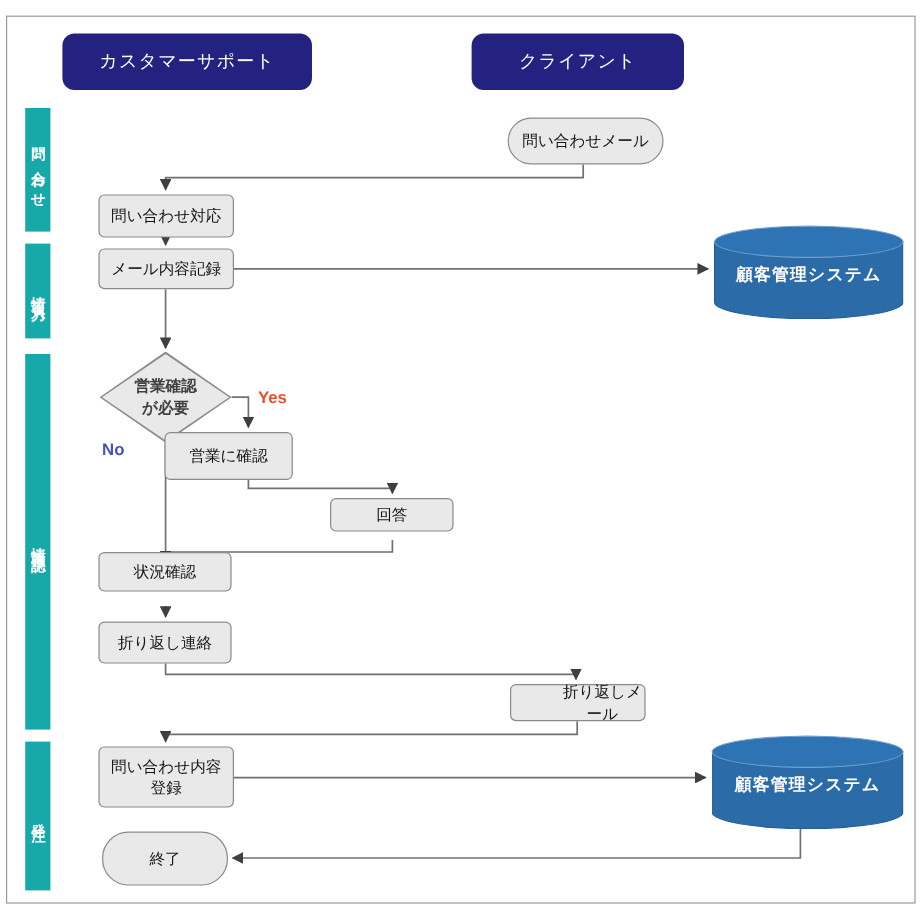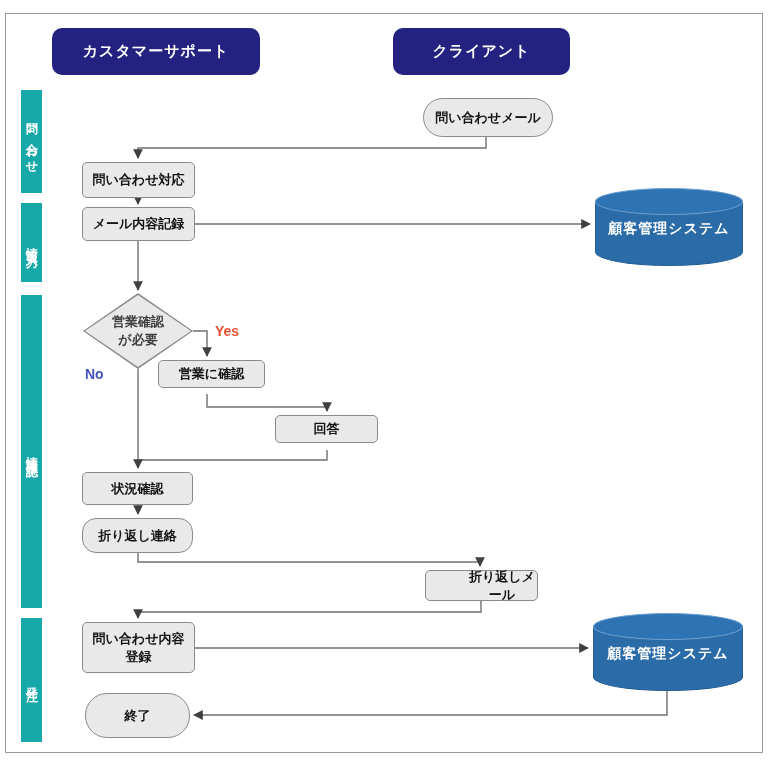--- a/index.html
+++ b/index.html
@@ -2,44 +2,44 @@
 <html><head>
 <meta charset="utf-8">
 <style>
   html,body{margin:0;padding:0;background:#ffffff;}
   body{font-family:"Liberation Sans","DejaVu Sans",sans-serif;}
   .stage{position:relative;width:768px;height:768px;background:#ffffff;overflow:hidden;}
   .frame{position:absolute;left:5px;top:13px;width:758px;height:740px;border:1px solid #9a9a9a;background:#ffffff;box-sizing:border-box;}
   .conn{position:absolute;left:0;top:0;width:768px;height:768px;pointer-events:none;}
 
   .lane-header{position:absolute;top:28px;height:47px;background:#232280;border-radius:10px;
-    color:#ffffff;font-weight:bold;font-size:15px;display:flex;align-items:center;justify-content:center;
+    color:#ffffff;font-weight:normal;font-size:15px;display:flex;align-items:center;justify-content:center;
     letter-spacing:1px;}
   .phase-bar{position:absolute;left:21px;width:21px;background:#17A9A9;color:#ffffff;
     display:flex;align-items:center;justify-content:center;font-weight:bold;font-size:12px;
     writing-mode:vertical-rl;text-orientation:upright;letter-spacing:3px;}
 
   .node{position:absolute;background:#E9E9E9;border:1.5px solid #8a8a8a;border-radius:5px;
-    color:#141414;font-weight:bold;font-size:13px;display:flex;align-items:center;justify-content:center;
+    color:#141414;font-weight:normal;font-size:13px;display:flex;align-items:center;justify-content:center;
     box-sizing:border-box;text-align:center;line-height:1.35;}
   .stadium{border-radius:22px;}
 
   .diamond-wrap{position:absolute;}
   .diamond-outer{position:absolute;inset:0;background:#8a8a8a;
     clip-path:polygon(50% 0,100% 50%,50% 100%,0 50%);}
   .diamond-inner{position:absolute;inset:2px;background:#E9E9E9;
     clip-path:polygon(50% 0,100% 50%,50% 100%,0 50%);}
   .diamond-label{position:absolute;inset:0;display:flex;flex-direction:column;align-items:center;
     justify-content:center;font-weight:bold;font-size:13px;color:#404040;line-height:1.35;}
 
   .branch-label{position:absolute;font-size:14px;font-weight:bold;}
   .yes{color:#E8502F;}
   .no{color:#4353BE;}
 
-  .cylinder{position:absolute;}
+  .cylinder{position:absolute;padding-left:10px;}
   .cyl-body{position:absolute;left:0;top:13px;right:0;bottom:0;background:#2B6CA8;
     border-radius:0 0 50% 50% / 0 0 14px 14px;border:1px solid #245E95;border-top:none;box-sizing:border-box;}
   .cyl-top{position:absolute;left:0;top:0;width:100%;height:27px;background:#2E73B4;
     border-radius:50%;border:1px solid #6FA0CF;box-sizing:border-box;}
   .cyl-label{position:absolute;left:0;right:0;top:32px;text-align:center;color:#ffffff;
     font-weight:bold;font-size:14px;letter-spacing:1px;}
 </style>
 </head>
 <body>
 
@@ -113,33 +113,33 @@
     <div class="diamond-inner"></div>
     <div class="diamond-label">
       <span>営業確認</span>
       <span>が必要</span>
     </div>
   </div>
 
   <div class="branch-label yes" style="left:215px;top:323px;">Yes</div>
   <div class="branch-label no" style="left:85px;top:366px;">No</div>
 
-  <div class="node" style="left:158px;top:360px;width:107px;height:28px;">
+  <div class="node" style="left:137px;top:360px;width:107px;height:40px;">
       <span>営業に確認</span>
     </div>
 
   <div class="node" style="left:275px;top:415px;width:103px;height:28px;">
       <span>回答</span>
     </div>
 
-  <div class="node" style="left:82px;top:472px;width:111px;height:33px;">
+  <div class="node" style="left:82px;top:460px;width:111px;height:33px;">
       <span>状況確認</span>
     </div>
 
-  <div class="node" style="left:82px;top:518px;width:111px;height:35px;border-radius:14px;">
+  <div class="node" style="left:82px;top:518px;width:111px;height:35px;">
       <span>折り返し連絡</span>
     </div>
 
   <div class="node" style="left:425px;top:570px;width:113px;height:31px;padding-left:41px;">
       <span>折り返しメール</span>
     </div>
 
   <div class="node" style="left:82px;top:622px;width:113px;height:51px;flex-direction:column;">
     <span>問い合わせ内容</span>
     <span>登録</span>

